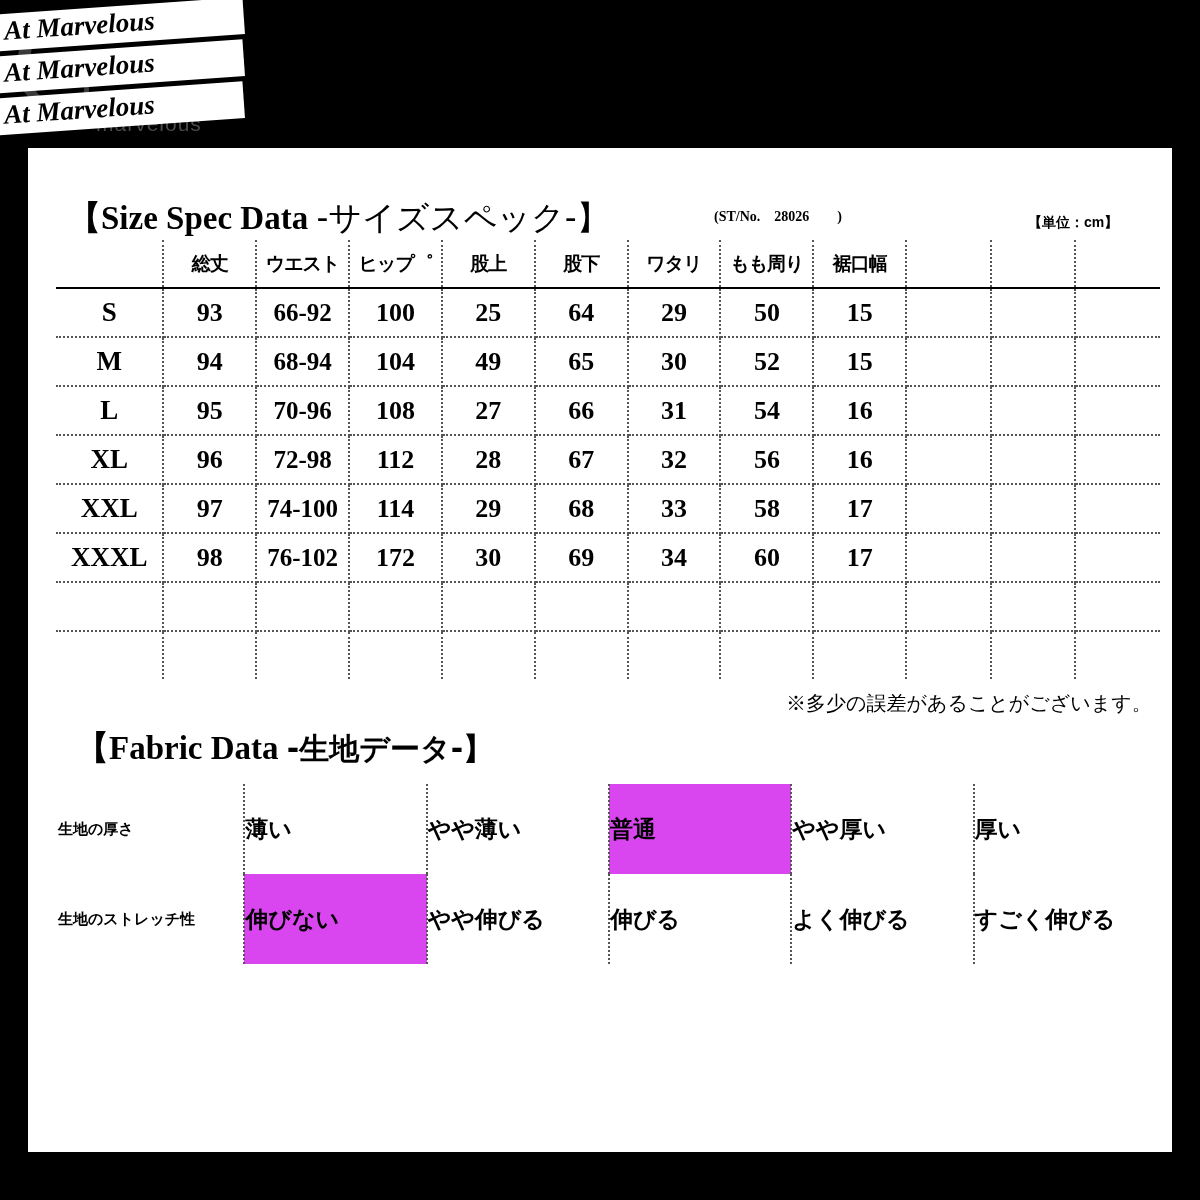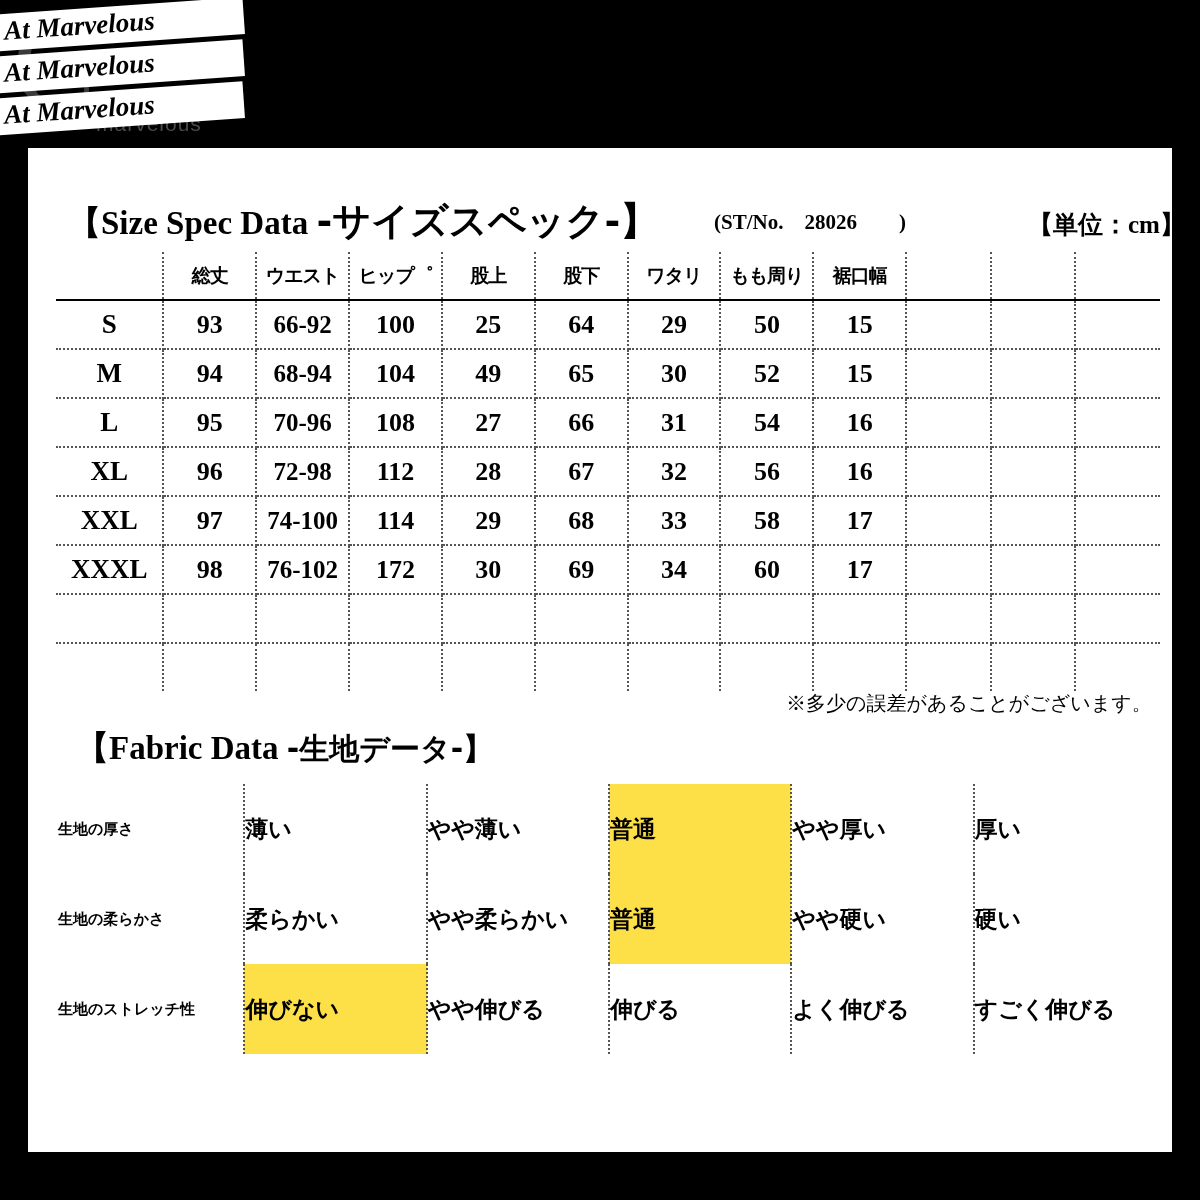--- a/index.html
+++ b/index.html
@@ -82,65 +82,65 @@
     font-family: "Liberation Serif", serif;
     font-weight: bold;
     color: #000;
     white-space: nowrap;
   }
   #spec-heading {
     left: 40px;
     top: 48px;
     font-size: 33px;
   }
-  #spec-heading .jp { font-family: "DejaVu Sans", sans-serif; font-size: 38px; font-weight: bold; }
+  #spec-heading .jp { font-family: "DejaVu Sans", sans-serif; font-size: 33px; font-weight: normal; }
   #fabric-heading {
     left: 40px;
     top: 578px;
     font-size: 33px;
     margin-left: 8px;
   }
   #fabric-heading .jp { font-family: "DejaVu Sans", sans-serif; font-size: 30px; font-weight: bold; }
 
   .st-no {
     position: absolute;
     left: 686px;
     top: 60px;
     font-family: "Liberation Serif", serif;
     font-weight: bold;
+    font-size: 14px;
+    white-space: nowrap;
+  }
+  .unit-note {
+    position: absolute;
+    left: 1000px;
+    top: 60px;
+    font-family: "Liberation Serif", serif;
+    font-weight: bold;
     font-size: 21px;
     white-space: nowrap;
   }
-  .unit-note {
-    position: absolute;
-    left: 1000px;
-    top: 60px;
-    font-family: "Liberation Serif", serif;
-    font-weight: bold;
-    font-size: 21px;
-    white-space: nowrap;
-  }
-  .unit-note .jp { font-family: Liberation Serif, serif; font-size: 25px; }
+  .unit-note .jp { font-family: Liberation Sans, sans-serif; font-size: 14px; }
 
   .err-note {
     position: absolute;
     left: 758px;
     top: 542px;
     font-family: Liberation Sans, sans-serif;
     font-size: 20px;
     color: #000;
     white-space: nowrap;
     text-align: center;
   }
 
   
   .spec-wrap {
     position: absolute;
     left: 28px;
-    top: 104px;
+    top: 92px;
     width: 1104px;
     height: 430px;
   }
   table.spec {
     border-collapse: collapse;
     table-layout: fixed;
     width: 1104px;
   }
   table.spec col.c-size  { width: 104px; }
   table.spec col.c-d     { width: 90px; }
@@ -199,21 +199,21 @@
     padding: 0;
   }
   table.fab td.lbl {
     text-align: left;
     padding-left: 14px;
     border-right: 2px dotted #555;
     font-size: 15px;
   }
   table.fab td.last { border-right: none; }
   table.fab td.hl {
-    background: #fde047;
+    background: #d946ef;
   }
 </style>
 </head>
 <body>
 
 <div class="page">
 
   <div class="wm-band">
     <div class="wm-logo">C</div>
     <div class="wm-logo-sub">marvelous</div>
@@ -405,28 +405,20 @@
         <tbody>
           <tr>
             <td class="lbl">生地の厚さ</td>
             <td>薄い</td>
             <td>やや薄い</td>
             <td class="hl">普通</td>
             <td>やや厚い</td>
             <td class="last">厚い</td>
           </tr>
           <tr>
-            <td class="lbl">生地の柔らかさ</td>
-            <td>柔らかい</td>
-            <td>やや柔らかい</td>
-            <td class="hl">普通</td>
-            <td>やや硬い</td>
-            <td class="last">硬い</td>
-          </tr>
-          <tr>
             <td class="lbl">生地のストレッチ性</td>
             <td class="hl">伸びない</td>
             <td>やや伸びる</td>
             <td>伸びる</td>
             <td>よく伸びる</td>
             <td class="last">すごく伸びる</td>
           </tr>
         </tbody>
       </table>
     </div>

